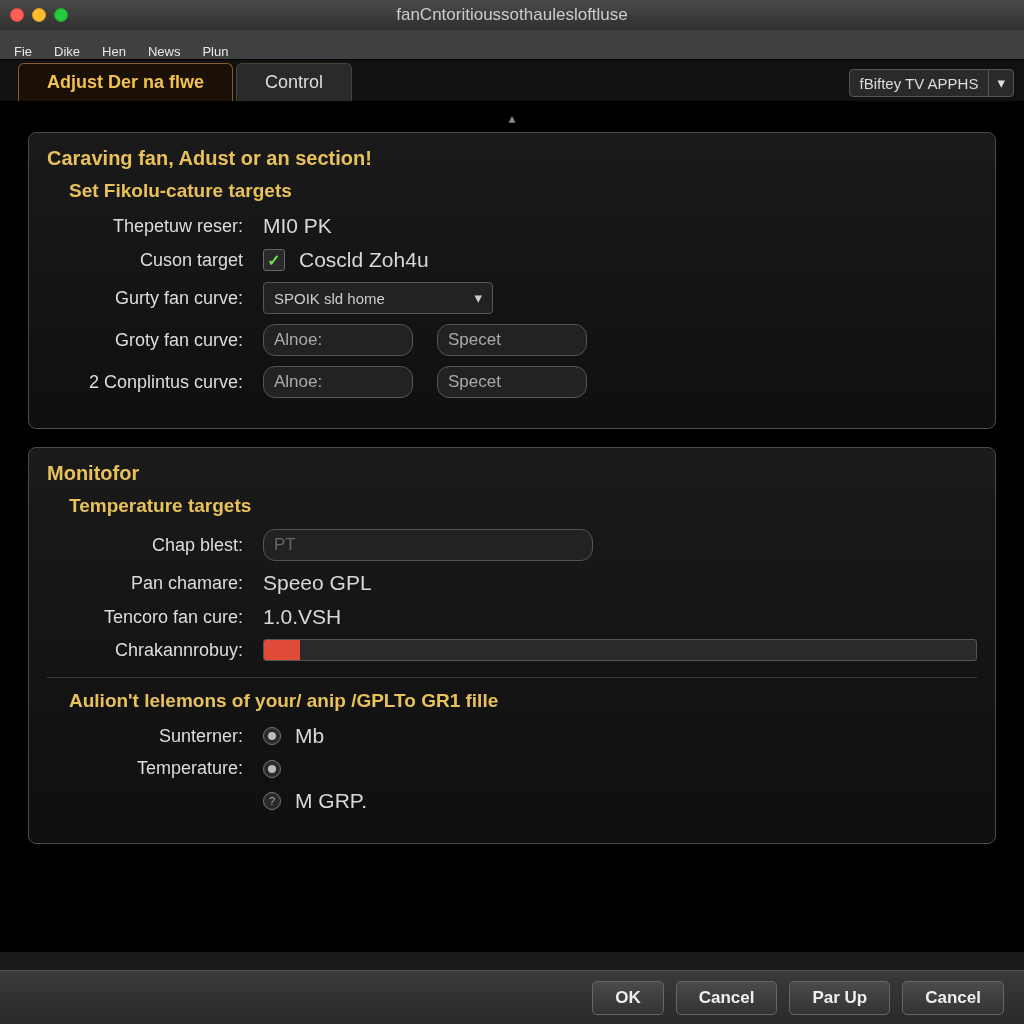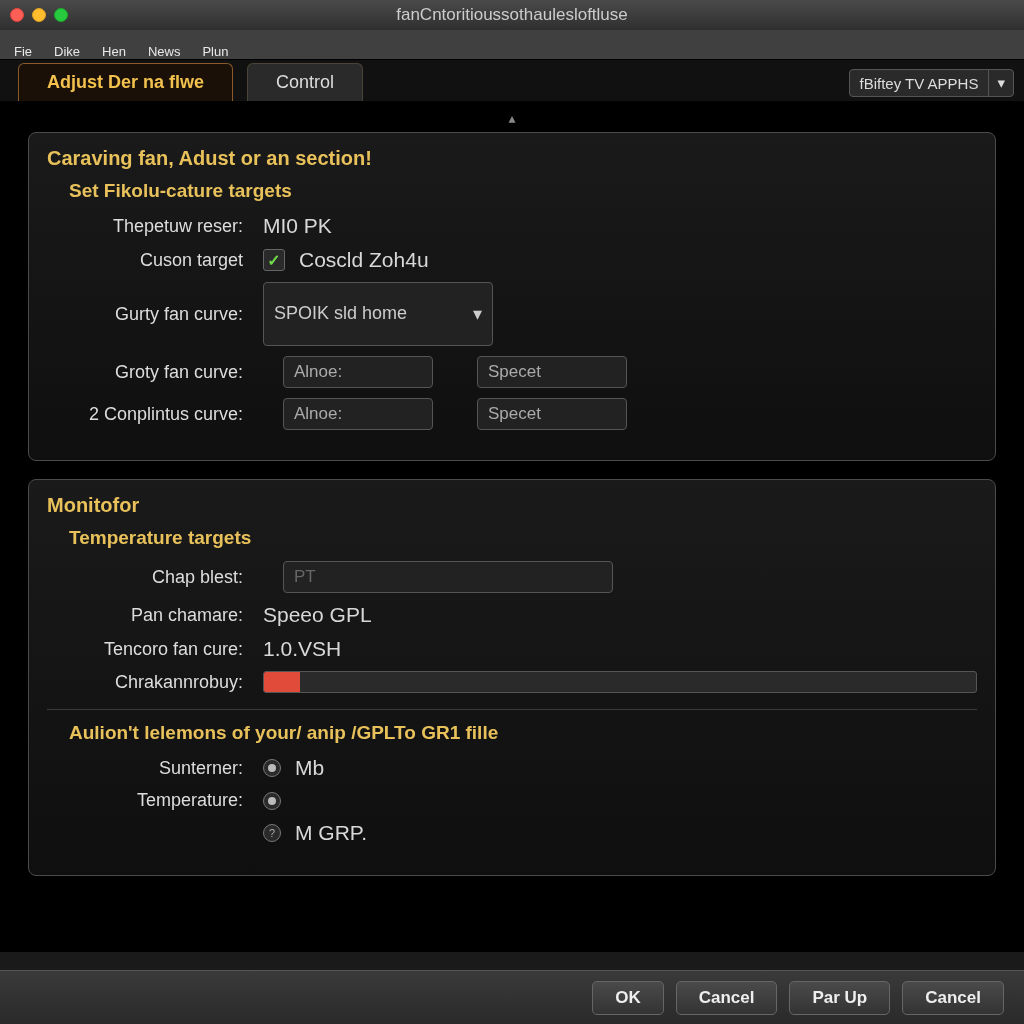--- a/index.html
+++ b/index.html
@@ -31,21 +31,21 @@
     padding:0 14px;
     font-size:13px; color:#e8e8e8;
   }
   .menubar span { cursor:default; }
   .tabbar {
     height: 42px;
     background:#111;
     border-bottom:1px solid #000;
     display:flex; align-items:flex-end;
     padding: 0 10px 0 18px;
-    gap:12px;
+    gap:1px;
   }
   .tab {
     padding: 8px 28px;
     border:1px solid #4a4438;
     border-bottom:none;
     background:#2a2a2a;
     color:#ddd;
     font-size:18px;
     border-radius:6px 6px 0 0;
     margin-right:2px;
@@ -75,28 +75,27 @@
     margin-bottom:18px;
   }
   .panel-title { color:#e8c15a; font-size:20px; font-weight:600; margin-bottom:10px; }
   .sub-title { color:#e8c15a; font-size:19px; font-weight:600; margin:6px 0 12px 22px; }
   .row { display:flex; align-items:center; margin:10px 0;gap:6px; }
   .row .lbl { width:210px; text-align:right; padding-right:14px; color:#ddd; font-size:18px; }
   .row .val { color:#d8d8d8; font-size:21px; }
   .checkbox { width:22px; height:22px; border:1px solid #666; border-radius:3px; background:#2a2a2a; display:inline-flex; align-items:center; justify-content:center; margin-right:8px; color:#6fdc4a; font-size:16px; font-weight:bold; }
   .selectbox {
     border:1px solid #555; border-radius:4px; background:#222;
-    color:#ccc; font-size:18px; padding:20px 10px;
-    min-width:230px; display:flex; justify-content:space-between; align-items:flex-start;
+    color:#ccc; font-size:15px; padding:6px 10px;
+    min-width:230px; display:flex; justify-content:space-between; align-items:center;
   }
   .inputbox {
-    border:1px solid #555; border-radius:4px; background:#222;
+    border:1px solid #555; border-radius:12px; background:#222;
     color:#aaa; font-size:17px; padding:5px 10px;
     width:150px;
-    margin-left:20px;
   }
   .inputbox.wide { width:330px; }
   .progress {
     flex:1; height:22px; border:1px solid #555; border-radius:3px;
     background:#2a2a2a; position:relative; overflow:hidden;
   }
   .progress .fill { position:absolute; left:0; top:0; bottom:0; width:5%; background:#e04b3a; }
   hr.sep { border:none; border-top:1px solid #3a3a3a; margin:16px 0 12px; }
   .radio { width:18px; height:18px; border:1px solid #777; border-radius:50%; background:#2a2a2a; display:inline-flex; align-items:center; justify-content:center; margin-right:8px; vertical-align:middle; }
   .radio.sel::after { content:""; width:8px; height:8px; border-radius:50%; background:#bbb; }

